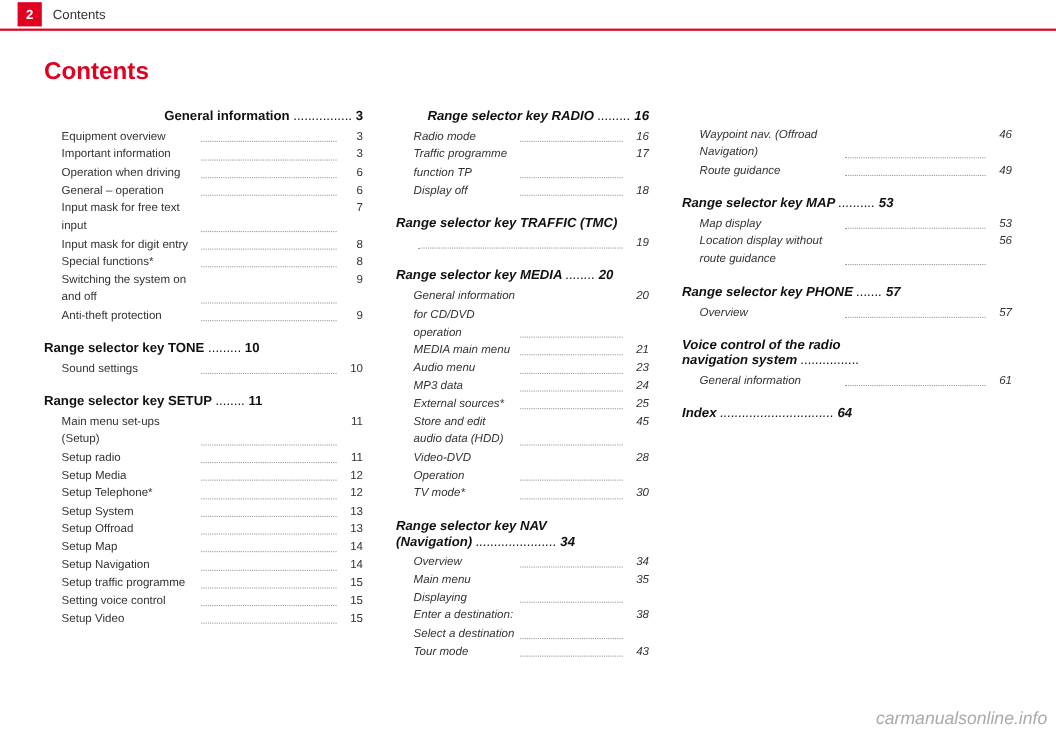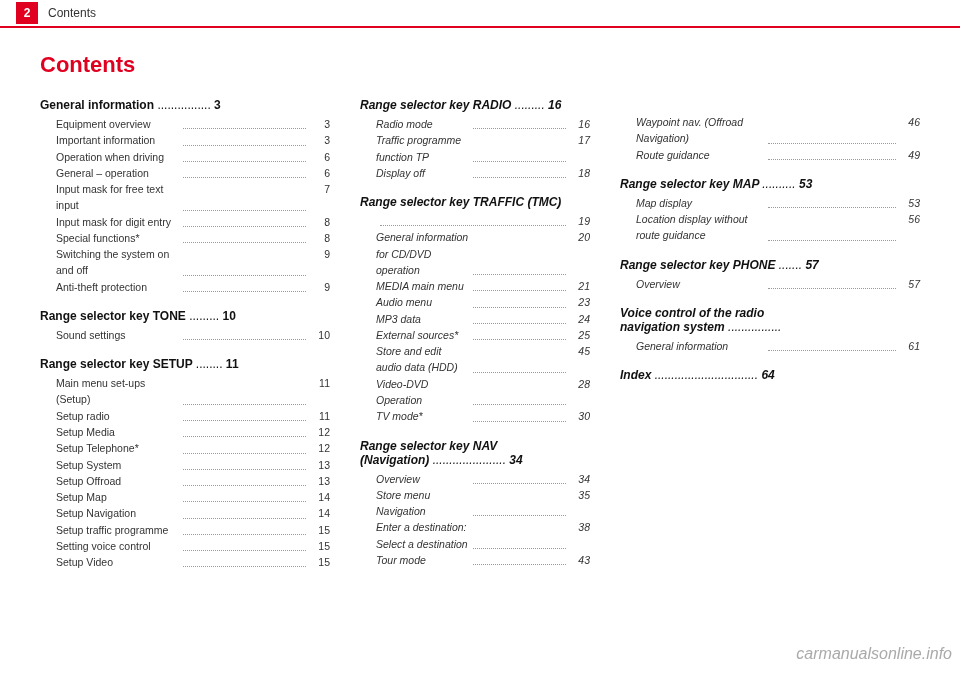--- a/index.html
+++ b/index.html
@@ -71,20 +71,21 @@
     .section-heading {
       font-weight: bold;
       font-size: 12px;
       margin-top: 14px;
       margin-bottom: 4px;
       color: #111;
     }
 
     .section-heading.first {
       margin-top: 0;
+      text-align: right;
     }
 
     .section-heading .dots-leader {
       font-weight: normal;
     }
 
     
     .toc-entry {
       display: flex;
       justify-content: space-between;
@@ -304,20 +305,23 @@
             <div class="section-heading">
               Range selector key TRAFFIC (TMC)
             </div>
             <div class="toc-entry">
                 <span class="entry-dots"></span>
                 <span class="entry-page">19</span>
               </div>
           </div>
 
           <div>
+            <div class="section-heading">
+              Range selector key MEDIA <span class="dots-leader">........</span> 20
+            </div>
             <div class="toc-entry">
                 <span class="entry-text">General information for CD/DVD operation</span>
                 <span class="entry-dots"></span>
                 <span class="entry-page">20</span>
               </div>
             <div class="toc-entry">
                 <span class="entry-text">MEDIA main menu</span>
                 <span class="entry-dots"></span>
                 <span class="entry-page">21</span>
               </div>
@@ -356,21 +360,21 @@
           <div>
             <div class="section-heading">
               Range selector key NAV<br>(Navigation) <span class="dots-leader">......................</span> 34
             </div>
             <div class="toc-entry">
                 <span class="entry-text">Overview</span>
                 <span class="entry-dots"></span>
                 <span class="entry-page">34</span>
               </div>
             <div class="toc-entry">
-                <span class="entry-text">Store menu Navigation</span>
+                <span class="entry-text">Main menu Displaying</span>
                 <span class="entry-dots"></span>
                 <span class="entry-page">35</span>
               </div>
             <div class="toc-entry">
                 <span class="entry-text">Enter a destination: Select a destination</span>
                 <span class="entry-dots"></span>
                 <span class="entry-page">38</span>
               </div>
             <div class="toc-entry">
                 <span class="entry-text">Tour mode</span>

